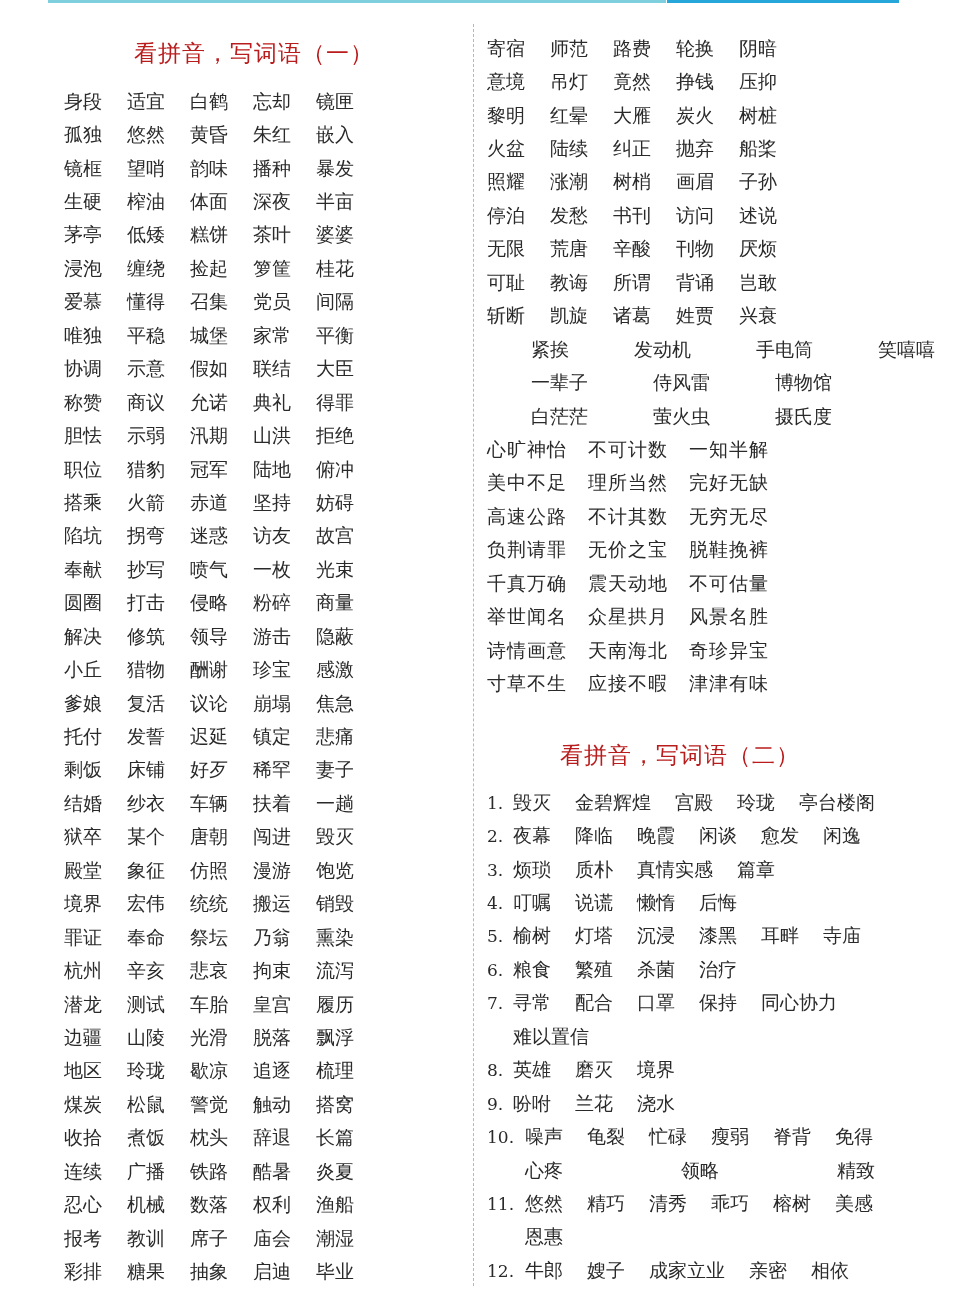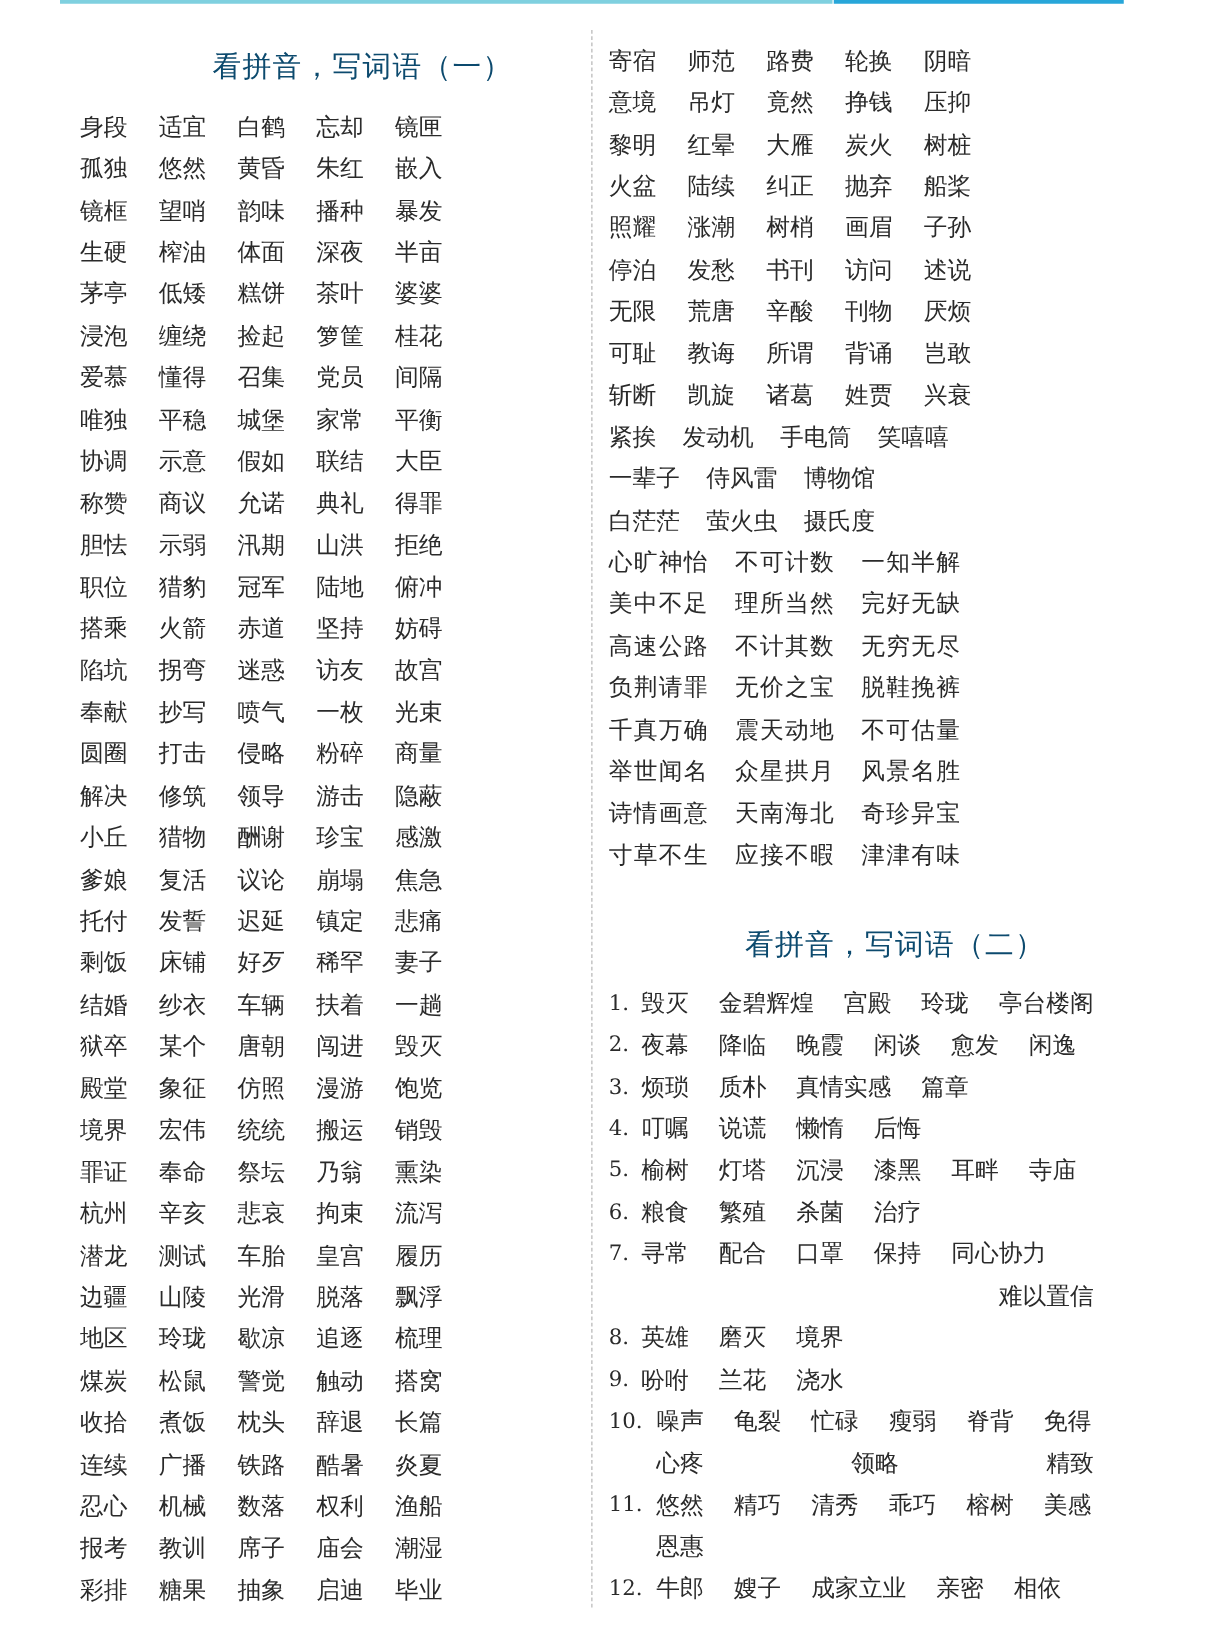--- a/index.html
+++ b/index.html
@@ -2,32 +2,32 @@
 <html><head>
 <meta charset="utf-8">
 <style>
   html, body { margin:0; padding:0; background:#ffffff; }
   body { width:979px; height:1311px; position:relative; overflow:hidden;
          font-family:"DejaVu Serif","Liberation Serif",serif; color:#2a2a2a; }
   .topbar-left { position:absolute; left:48px; top:0; width:618px; height:3px; background:#7fd0df; }
   .topbar-right { position:absolute; left:667px; top:0; width:232px; height:3px; background:#27a6d9; }
   .divider { position:absolute; left:473px; top:24px; height:1262px; border-left:1px dashed #b8b8b8; }
   .title { position:absolute; font-family:Liberation Serif, serif;
-           color:#0c4a6e; font-size:23px; letter-spacing:1px; white-space:nowrap;margin-left:36px; }
+           color:#b91c1c; font-size:23px; letter-spacing:1px; white-space:nowrap; }
   .grid { position:absolute; }
   .row { height:33.45px; display:flex; align-items:center; font-size:19px; white-space:nowrap; }
   .cell { display:inline-block; }
   .left-grid .cell { width:63px; }
   .right-grid .cell { width:63px; }
-  .wide-row .cell { width:auto; margin-right:21px; }
+  .wide-row .cell { width:auto; margin-right:21px;margin-left:44px; }
   .idiom-row .cell { width:auto; margin-right:21px; letter-spacing:1px;text-align:right; }
   .num { display:inline-block; width:26px; font-family:"DejaVu Serif","Liberation Serif",serif; font-size:17px; }
   .num2 { width:38px; }
   .answer-row .cell { width:auto; margin-right:24px; }
-  .cont { padding-left:26px;justify-content:flex-end; }
+  .cont { padding-left:26px; }
   .cont2 { padding-left:38px;justify-content:space-between; }
 </style>
 </head>
 <body>
 
 <div class="topbar-left"></div>
 <div class="topbar-right"></div>
 <div class="divider"></div>
 
 <div class="title" style="left:134px; top:38px;">看拼音，写词语（一）</div>

